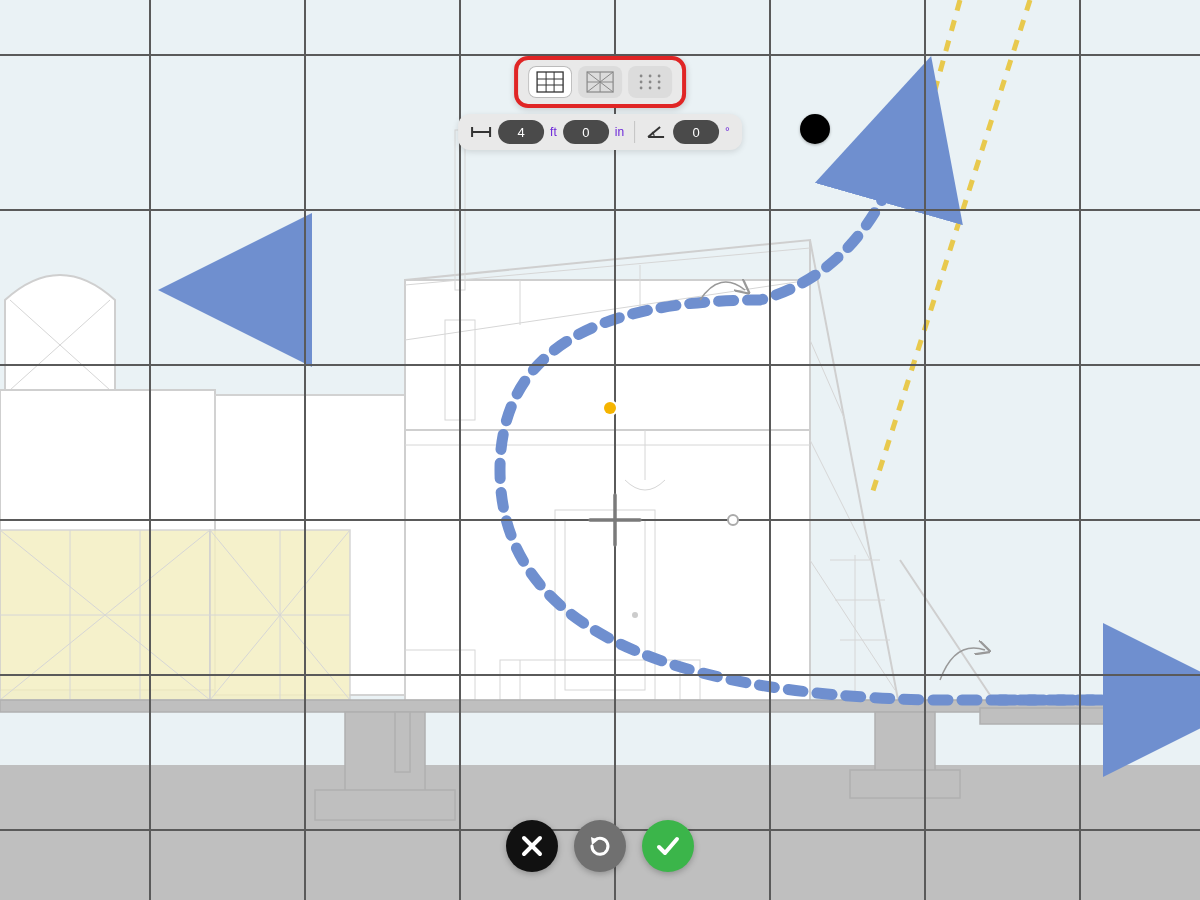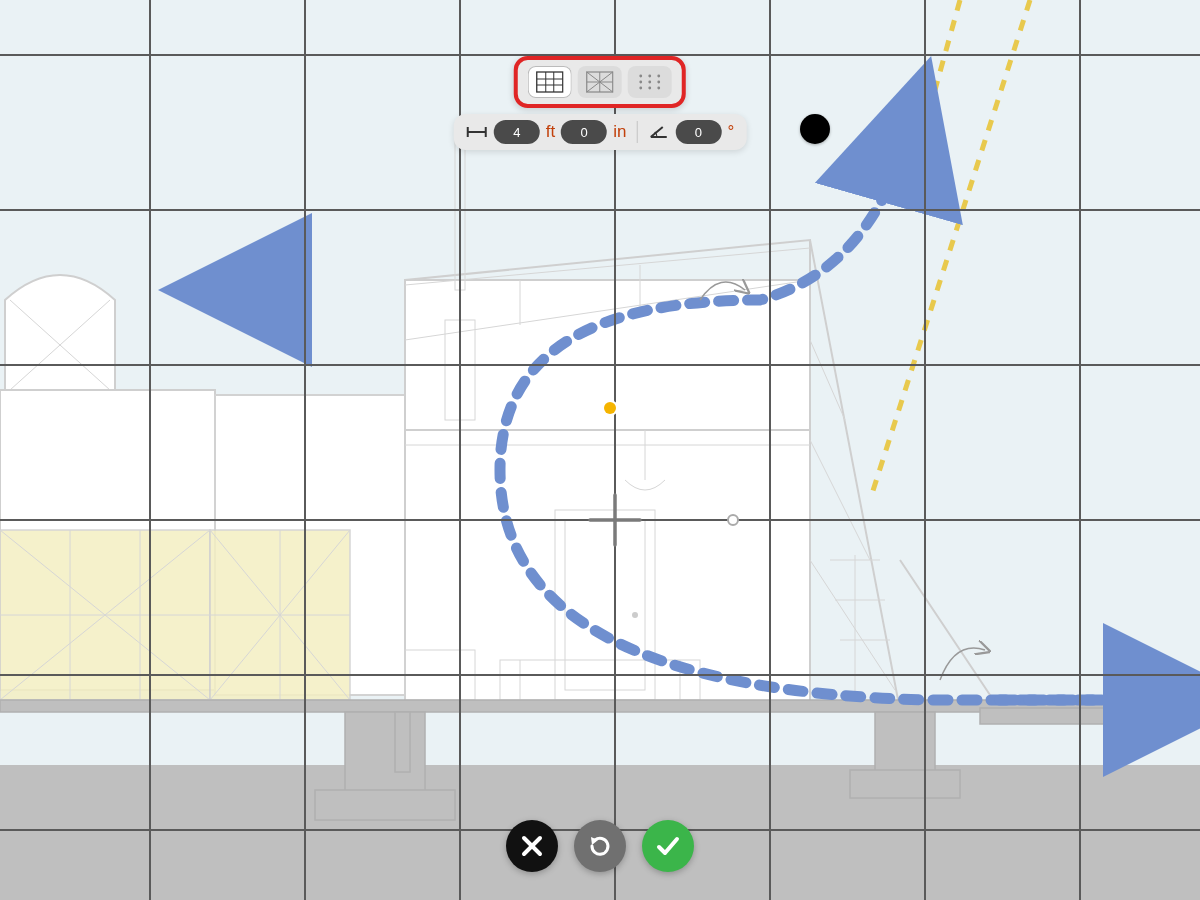--- a/index.html
+++ b/index.html
@@ -42,21 +42,21 @@
   .dim-bar {
     display:flex; align-items:center; gap:10px; padding:6px 12px;
     background:#e9e9e9; border-radius:12px;
     box-shadow:0 2px 6px rgba(0,0,0,.12);
   }
   .dim-seg { display:flex; align-items:center; gap:6px; }
   .pill {
     min-width:46px; height:24px; padding:0 12px; border-radius:12px;
     background:#4a4a4a; color:#fff; font-size:13px; display:flex; align-items:center; justify-content:center;
   }
-  .unit { font-size:17px; color:#c2410c; }
+  .unit { font-size:12px; color:#6d28d9; }
   .sep  { width:1px; height:22px; background:#c3c3c3; }
   .dim-icon { width:22px; height:16px; display:flex; align-items:center; justify-content:center; }
 
   .color-dot {
     position:absolute; top:114px; left:50%; transform:translateX(200px);
     width:30px; height:30px; border-radius:50%; background:#000;
     box-shadow:0 1px 3px rgba(0,0,0,.3);
   }
 
   

